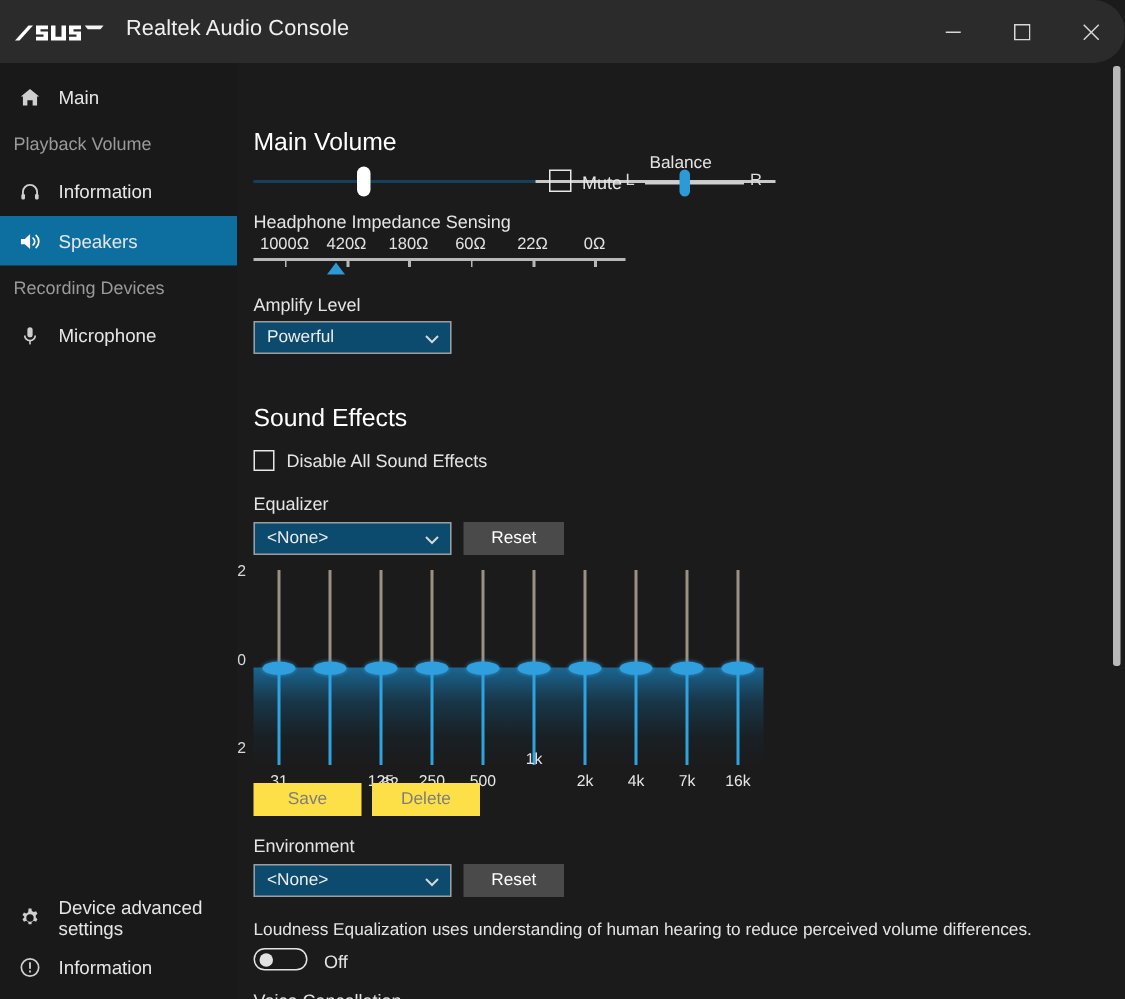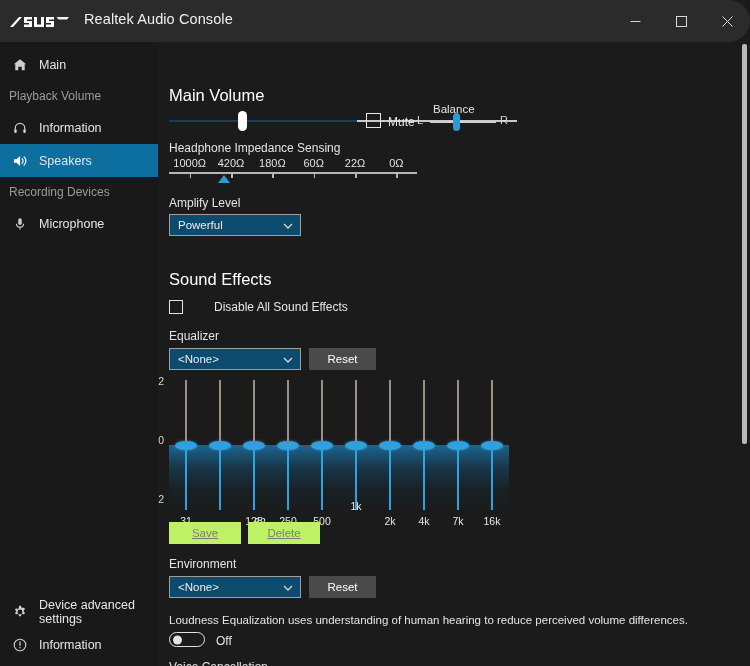--- a/index.html
+++ b/index.html
@@ -122,21 +122,21 @@
   .dd .dd-val { margin-left: 8px; color: #ededed; font-size: 11.5px; }
   .dd .dd-arrow {
     position: absolute; right: 7px; top: 0; height: 22px;
     display: flex; align-items: center; color: #d8d8d8;
   }
   .btn {
     position: absolute; height: 22px; background: #4a4a4a;
     display: flex; align-items: center; justify-content: center;
     color: #ffffff; font-size: 11.5px;
   }
-  .btn.disabled { background: #bef264; color: #7d7d7d; text-decoration: underline; }
+  .btn.disabled { background: #fde047; color: #7d7d7d; }
 
   
   .cbox {
     position: absolute; width: 14px; height: 14px;
     border: 1.5px solid #e8e8e8; background: transparent;
   }
 
   
   .eq {
     position: absolute; left: 11px; top: 338px; width: 340px; height: 130px;
@@ -340,21 +340,21 @@
         <span class="dd-val">Powerful</span>
         <span class="dd-arrow">
           <svg width="10" height="7" viewBox="0 0 10 7">
               <path d="M1 1 L5 5 L9 1" fill="none" stroke="currentColor" stroke-width="1.3"></path>
             </svg>
         </span>
       </div>
 
       <div class="h1" style="left:11px; top:228px;">Sound Effects</div>
       <div class="cbox" style="left:11px; top:258px;"></div>
-      <div class="lbl" style="left:33px; top:258px;margin-left:23px;">Disable All Sound Effects</div>
+      <div class="lbl" style="left:33px; top:258px;">Disable All Sound Effects</div>
 
       <div class="lbl" style="left:11px; top:287px;">Equalizer</div>
       <div class="dd" style="left:11px; top:306px; width:132px;">
         <span class="dd-val">&lt;None&gt;</span>
         <span class="dd-arrow">
           <svg width="10" height="7" viewBox="0 0 10 7">
               <path d="M1 1 L5 5 L9 1" fill="none" stroke="currentColor" stroke-width="1.3"></path>
             </svg>
         </span>
       </div>

